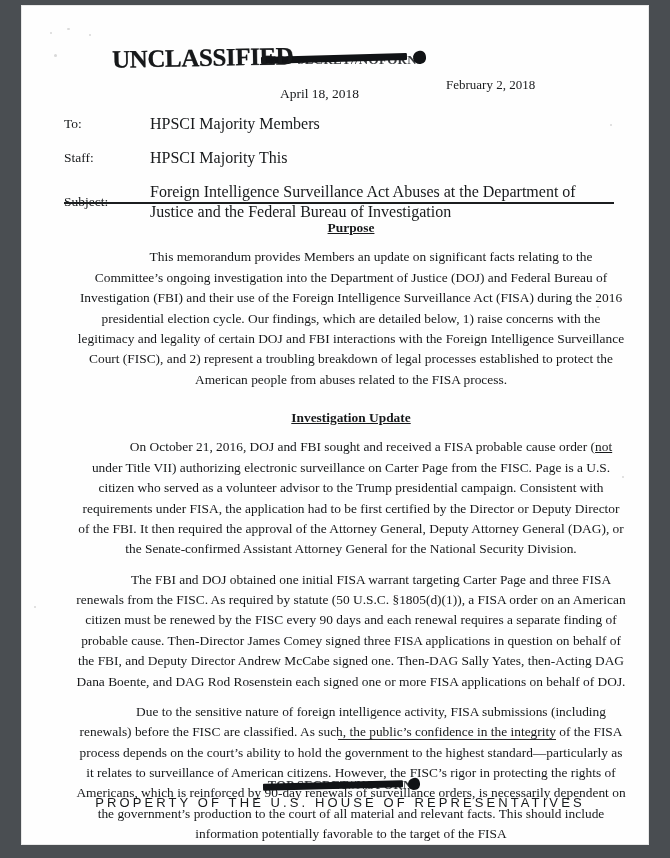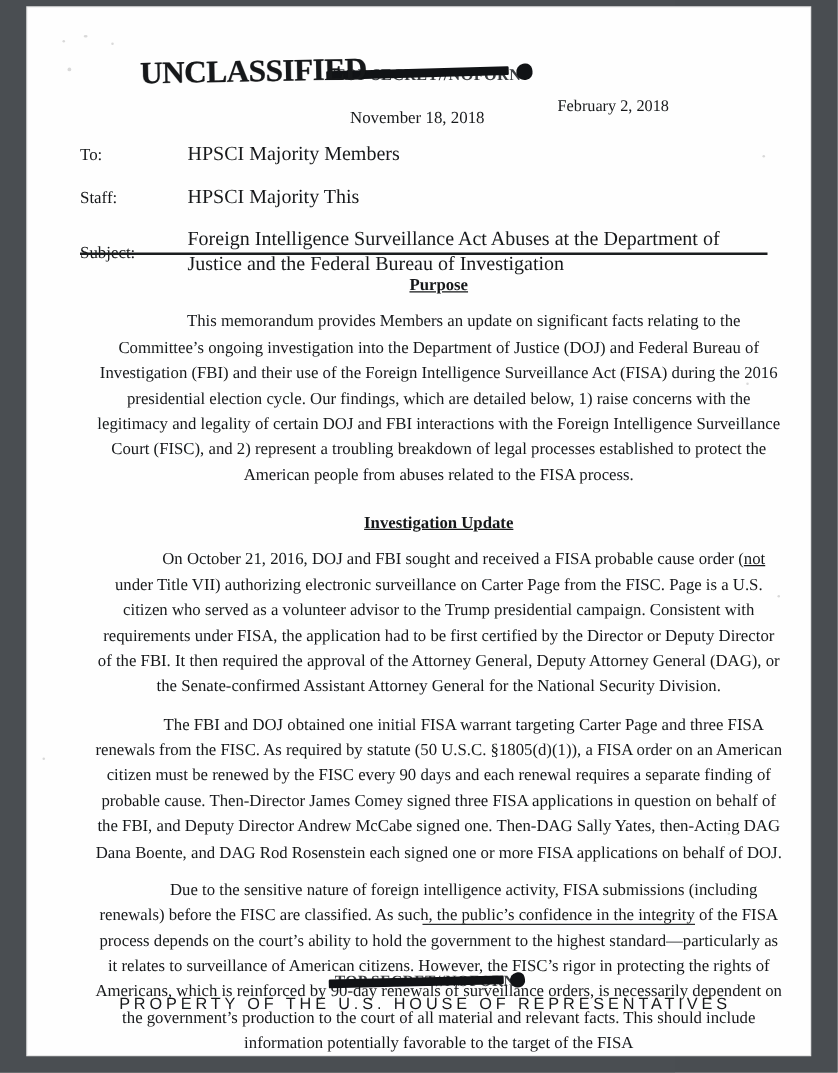--- a/index.html
+++ b/index.html
@@ -275,21 +275,21 @@
     <span class="speckle" style="left:560px;top:660px;width:2px;height:2px;"></span>
     <span class="speckle" style="left:300px;top:808px;width:2px;height:2px;"></span>
 
     <div class="content">
 
       <div class="header-band">
         <div class="struck-marking top">TOP SECRET//NOFORN</div>
         <div class="stamp-unclassified">UNCLASSIFIED</div>
       </div>
 
-      <div class="memo-date">November 18, 2018</div>
+      <div class="memo-date">April 18, 2018</div>
 
       <div class="declass-block">
         <div>February 2, 2018</div>
       </div>
 
       <div class="memo-fields">
         <div class="field-row">
           <div class="field-label">To:</div>
           <div class="field-value">HPSCI Majority Members</div>
         </div>

